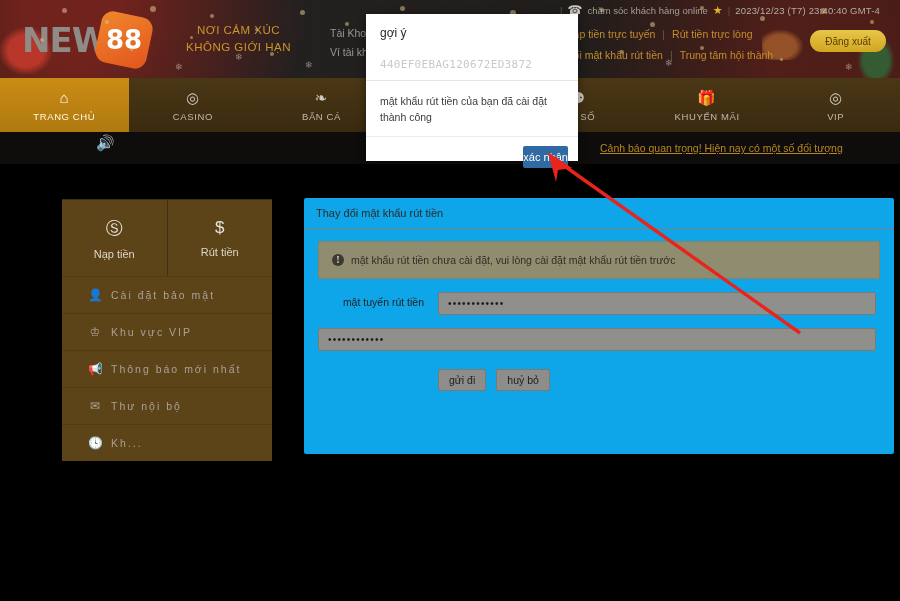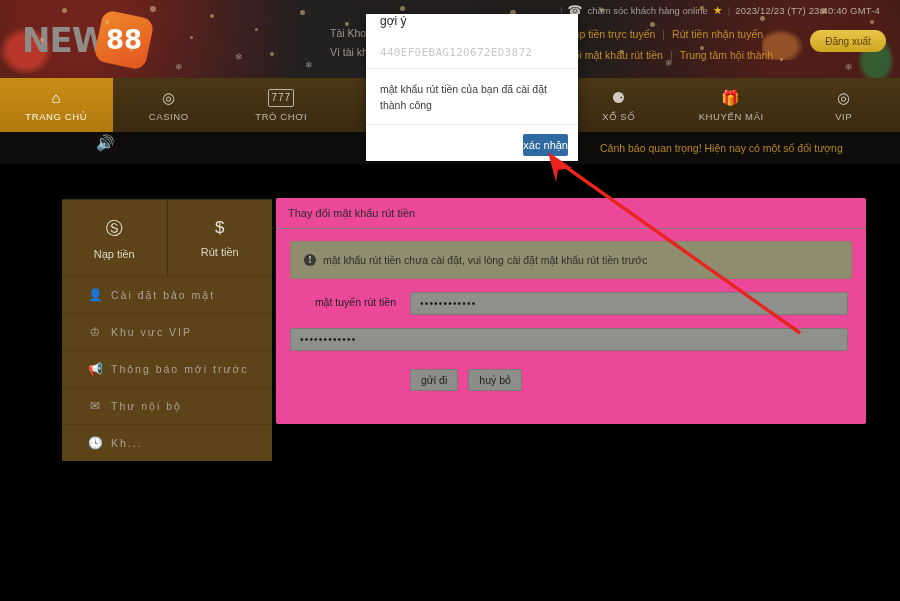--- a/index.html
+++ b/index.html
@@ -72,21 +72,21 @@
               letter-spacing:.6px; cursor:pointer; }
   .nav-item.active { background:linear-gradient(180deg,#c98b14,#b07a10); color:#fff9e8; }
   .nav-ico { height:18px; display:flex; align-items:center; justify-content:center;
              font-size:15px; color:#cfcac2; }
   .nav-item.active .nav-ico { color:#fff; }
 
   
   .marquee { height:32px; width:900px; background:#0e0d0c; display:flex; align-items:center;
              padding:0 0 0 95px; color:#b8861f; font-size:10.5px; overflow:hidden; }
   .speaker { position:absolute; left:96px; top:134px; color:#ddd8d0; font-size:15px; }
-  .mq-text { margin-left:505px; white-space:nowrap; }
+  .mq-text { margin-left:505px; white-space:nowrap;text-decoration:underline; }
 
   
   .body-area { position:relative; width:900px; height:437px; background:#000; }
   .sidebar-box { position:absolute; left:62px; top:35px; width:210px; }
   .acct-card { background:#8a6d12; height:114px; border-radius:4px 4px 0 0;
                display:flex; flex-direction:column; align-items:center; padding-top:16px; }
   .avatar { width:44px; height:44px; border-radius:50%; background:#a3892f;
             display:flex; align-items:center; justify-content:center; }
   .avatar svg { display:block; }
   .acct-name { margin-top:9px; color:#d9d3c6; font-size:10.5px; letter-spacing:.3px; }
@@ -101,22 +101,22 @@
   .acct-action + .acct-action { border-left:1px solid #3c3214; }
   .acct-action .ai { font-size:17px; color:#e7e2d7; }
 
   .side-menu { background:#5c4418; }
   .side-item { height:37px; display:flex; align-items:center; gap:9px; padding-left:26px;
                color:#a9a198; font-size:10.5px; letter-spacing:2px; cursor:pointer;
                border-top:1px solid rgba(0,0,0,.12); }
   .side-item .si { font-size:12px; width:14px; text-align:center; letter-spacing:0; }
 
   
-  .panel { position:absolute; left:276px; top:198px; width:590px; height:226px;
-           background:#ec4899; border-radius:2px; }
+  .panel { position:absolute; left:304px; top:198px; width:590px; height:256px;
+           background:#0ea5e9; border-radius:2px; }
   .panel-head { height:31px; display:flex; align-items:center; padding-left:12px;
                 color:#2b2b2b; font-size:11px; border-bottom:1px solid #7e7e7a; }
   .alert { margin:12px 14px 0; height:38px; background:#8f8c6f; border:1px solid #86835f;
            border-radius:2px; display:flex; align-items:center; gap:7px; padding-left:13px;
            color:#2f2f28; font-size:10.5px; }
   .alert-ico { width:12px; height:12px; border-radius:50%; background:#3a3a33; color:#d8d5c7;
                font-size:9px; display:flex; align-items:center; justify-content:center;
                font-weight:bold; font-family:"DejaVu Serif", serif; }
   .form-row { display:flex; align-items:flex-start; margin-top:13px; padding:0 18px 0 0; }
   .form-label { width:120px; text-align:right; color:#1f1f1f; font-size:10.5px;
@@ -126,21 +126,21 @@
                 font-size:10px; padding:0 9px; letter-spacing:1.2px;
                 display:flex; align-items:center; font-family:"Liberation Sans", sans-serif; }
   .form-btns { margin-top:18px; margin-left:134px; display:flex; gap:10px; }
   .fbtn { height:22px; min-width:46px; padding:0 10px; background:#8d8d89;
           border:1px solid #797975; border-radius:2px; color:#1d1d1d; font-size:10.5px;
           display:flex; align-items:center; justify-content:center; cursor:pointer; }
 
   
   .modal { position:absolute; left:366px; top:14px; width:212px; height:147px;
            background:#fff; box-shadow:0 2px 9px rgba(0,0,0,.45); z-index:40; }
-  .modal-head { padding:0 14px 9px; border-bottom:1px solid #e6e6e6; }
+  .modal-head { padding:12px 14px 9px; border-bottom:1px solid #e6e6e6; }
   .modal-title { color:#262626; font-size:12px; }
   .modal-sub { color:#c9c9c9; font-size:11px; margin-top:18px; letter-spacing:.3px;
                font-family:"DejaVu Sans Mono", monospace; }
   .modal-body { padding:12px 14px 0; color:#3b3b3b; font-size:10.5px; line-height:16px;
                 border-bottom:1px solid #ececec; min-height:56px; }
   .modal-foot { display:flex; justify-content:flex-end; align-items:center;
                 padding:9px 10px 0; }
   .modal-ok { background:#2f6aa3; color:#fff; font-size:11px; border:none;
               padding:5px 0; border-radius:2px; cursor:pointer; }
 
@@ -158,40 +158,44 @@
     <div class="deer"></div>
     <div class="tree"></div>
 
     <div class="logo-wrap">
       <span class="logo-new">NEW</span>
       <span class="logo-badge">
         <span class="logo-88">88</span>
       </span>
     </div>
 
+    <div class="slogan">
+      <div>NƠI CẢM XÚC</div>
+      <div>KHÔNG GIỚI HẠN</div>
+    </div>
 
     <div class="hdr-left-col">
       <div>Tài Khoản</div>
       <div>Ví tài khoản</div>
     </div>
 
     <div class="hdr-top-row">
       <span class="sep">|</span>
       <span class="headset">☎</span>
       <span class="cs-text">chăm sóc khách hàng online</span>
       <span class="star">★</span>
       <span class="sep">|</span>
       <span class="date-text">2023/12/23 (T7) 23:40:40 GMT-4</span>
     </div>
 
     <div class="hdr-links">
       <div class="row">
         <span class="link">Nạp tiền trực tuyến</span>
         <span class="bar">|</span>
-        <span class="link">Rút tiền nhận tuyến</span>
+        <span class="link">Rút tiền trực lòng</span>
       </div>
       <div class="row">
         <span class="link">Đổi mật khẩu rút tiền</span>
         <span class="bar">|</span>
         <span class="link">Trung tâm hội thành</span>
       </div>
     </div>
 
     <button class="logout-btn">Đăng xuất</button>
   <div class="bokeh" style="left: 62px; top: 8px; width: 5px; height: 5px;"></div>
@@ -231,24 +235,20 @@
   <div class="nav">
     <div class="nav-item active">
       <span class="nav-ico">⌂</span>
       <span>TRANG CHỦ</span>
     </div>
     <div class="nav-item">
       <span class="nav-ico">◎</span>
       <span>CASINO</span>
     </div>
     <div class="nav-item">
-      <span class="nav-ico" style="font-size:10px;letter-spacing:1px;border:1px solid #b9b4ac;padding:1px 2px;border-radius:2px;">777</span>
-      <span>TRÒ CHƠI</span>
-    </div>
-    <div class="nav-item">
       <span class="nav-ico">❧</span>
       <span>BẮN CÁ</span>
     </div>
     <div class="nav-item">
       <span class="nav-ico">⚽</span>
       <span>THỂ THAO</span>
     </div>
     <div class="nav-item">
       <span class="nav-ico">⚈</span>
       <span>XỔ SỐ</span>
@@ -287,21 +287,21 @@
         <div class="side-item">
           <span class="si">👤</span>
           <span>Cài đặt bảo mật</span>
         </div>
         <div class="side-item">
           <span class="si">♔</span>
           <span>Khu vực VIP</span>
         </div>
         <div class="side-item">
           <span class="si">📢</span>
-          <span>Thông báo mới trước</span>
+          <span>Thông báo mới nhất</span>
         </div>
         <div class="side-item">
           <span class="si">✉</span>
           <span>Thư nội bộ</span>
         </div>
         <div class="side-item">
           <span class="si">🕓</span>
           <span>Kh...</span>
         </div>
       </div>

